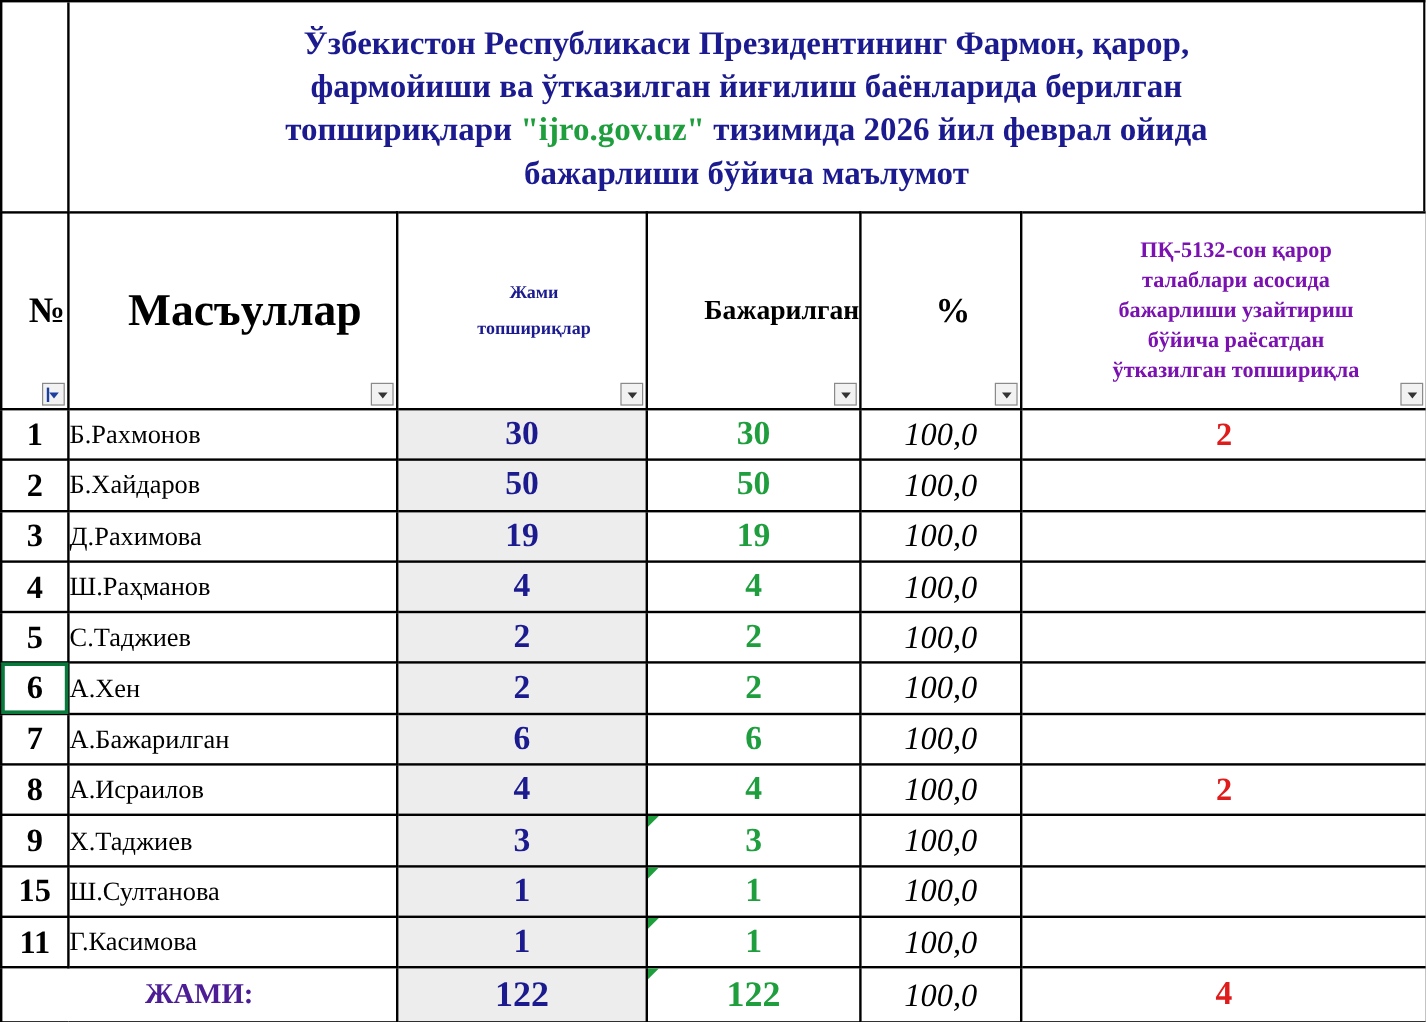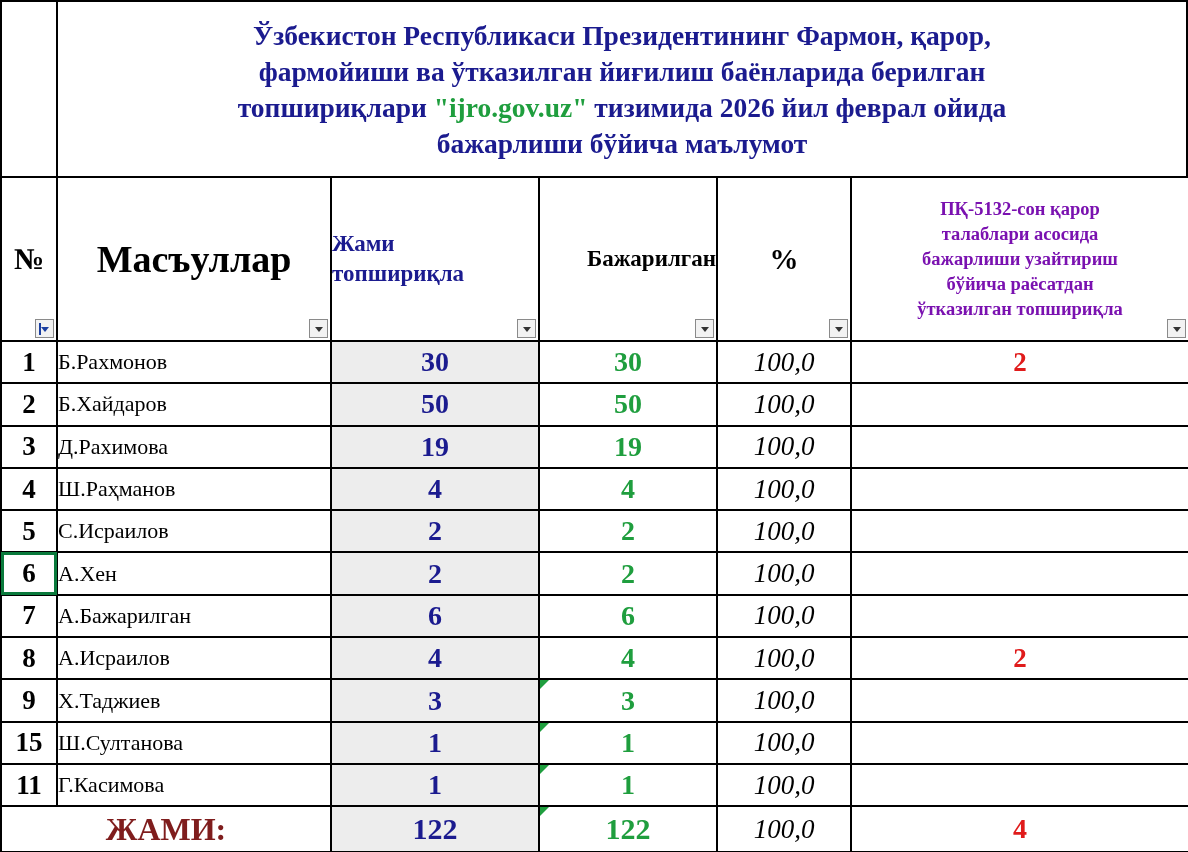--- a/index.html
+++ b/index.html
@@ -80,35 +80,37 @@
   col.c-total { width: 208px; }
   col.c-done  { width: 178px; }
   col.c-pct   { width: 134px; }
   col.c-ext   { width: 338px; }
 
   
   tr.head td {
     height: 164px;
     vertical-align: middle;
     position: relative;
+    padding-left: 20px;
   }
   .hd-num {
     text-align: center;
     font-size: 30px;
     font-weight: bold;
     color: #000;
   }
   .hd-name {
     text-align: center;
     font-size: 38px;
     font-weight: bold;
     color: #000;
   }
   .hd-total {
-    font-size: 23px;
+    text-align: center;
+    font-size: 15px;
     font-weight: bold;
     color: #1b1b8f;
     line-height: 30px;
   }
   .hd-done {
     text-align: right;
     font-size: 23px;
     font-weight: bold;
     color: #000000;
   }
@@ -202,23 +204,23 @@
     color: #e01b1b;
   }
 
   
   tr.total td {
     height: 46px;
     vertical-align: middle;
   }
   td.total-label {
     text-align: center;
-    font-size: 32px;
-    font-weight: bold;
-    color: #7f1d1d;
+    font-size: 24px;
+    font-weight: bold;
+    color: #4c1d95;
   }
   td.total-total {
     text-align: center;
     font-size: 30px;
     font-weight: bold;
     color: #1b1b8f;
     background: #ededed;
   }
   td.total-done {
     text-align: center;
@@ -295,21 +297,21 @@
           </span>
         </td>
         <td class="hd-name">
           <span>Масъуллар</span>
           <span class="filter-btn">
             <span class="caret"></span>
           </span>
         </td>
         <td class="hd-total">
           <div>Жами</div>
-          <div>топшириқла</div>
+          <div>топшириқлар</div>
           <span class="filter-btn">
             <span class="caret"></span>
           </span>
         </td>
         <td class="hd-done">
           <span>Бажарилган</span>
           <span class="filter-btn">
             <span class="caret"></span>
           </span>
         </td>
@@ -358,21 +360,21 @@
       <tr class="row">
         <td class="cell-num">4</td>
         <td class="cell-name">Ш.Раҳманов</td>
         <td class="cell-total">4</td>
         <td class="cell-done">4</td>
         <td class="cell-pct">100,0</td>
         <td class="cell-ext"></td>
       </tr>
       <tr class="row">
         <td class="cell-num">5</td>
-        <td class="cell-name">С.Исраилов</td>
+        <td class="cell-name">С.Таджиев</td>
         <td class="cell-total">2</td>
         <td class="cell-done">2</td>
         <td class="cell-pct">100,0</td>
         <td class="cell-ext"></td>
       </tr>
       <tr class="row">
         <td class="cell-num selected-cell">6</td>
         <td class="cell-name">А.Хен</td>
         <td class="cell-total">2</td>
         <td class="cell-done">2</td>

